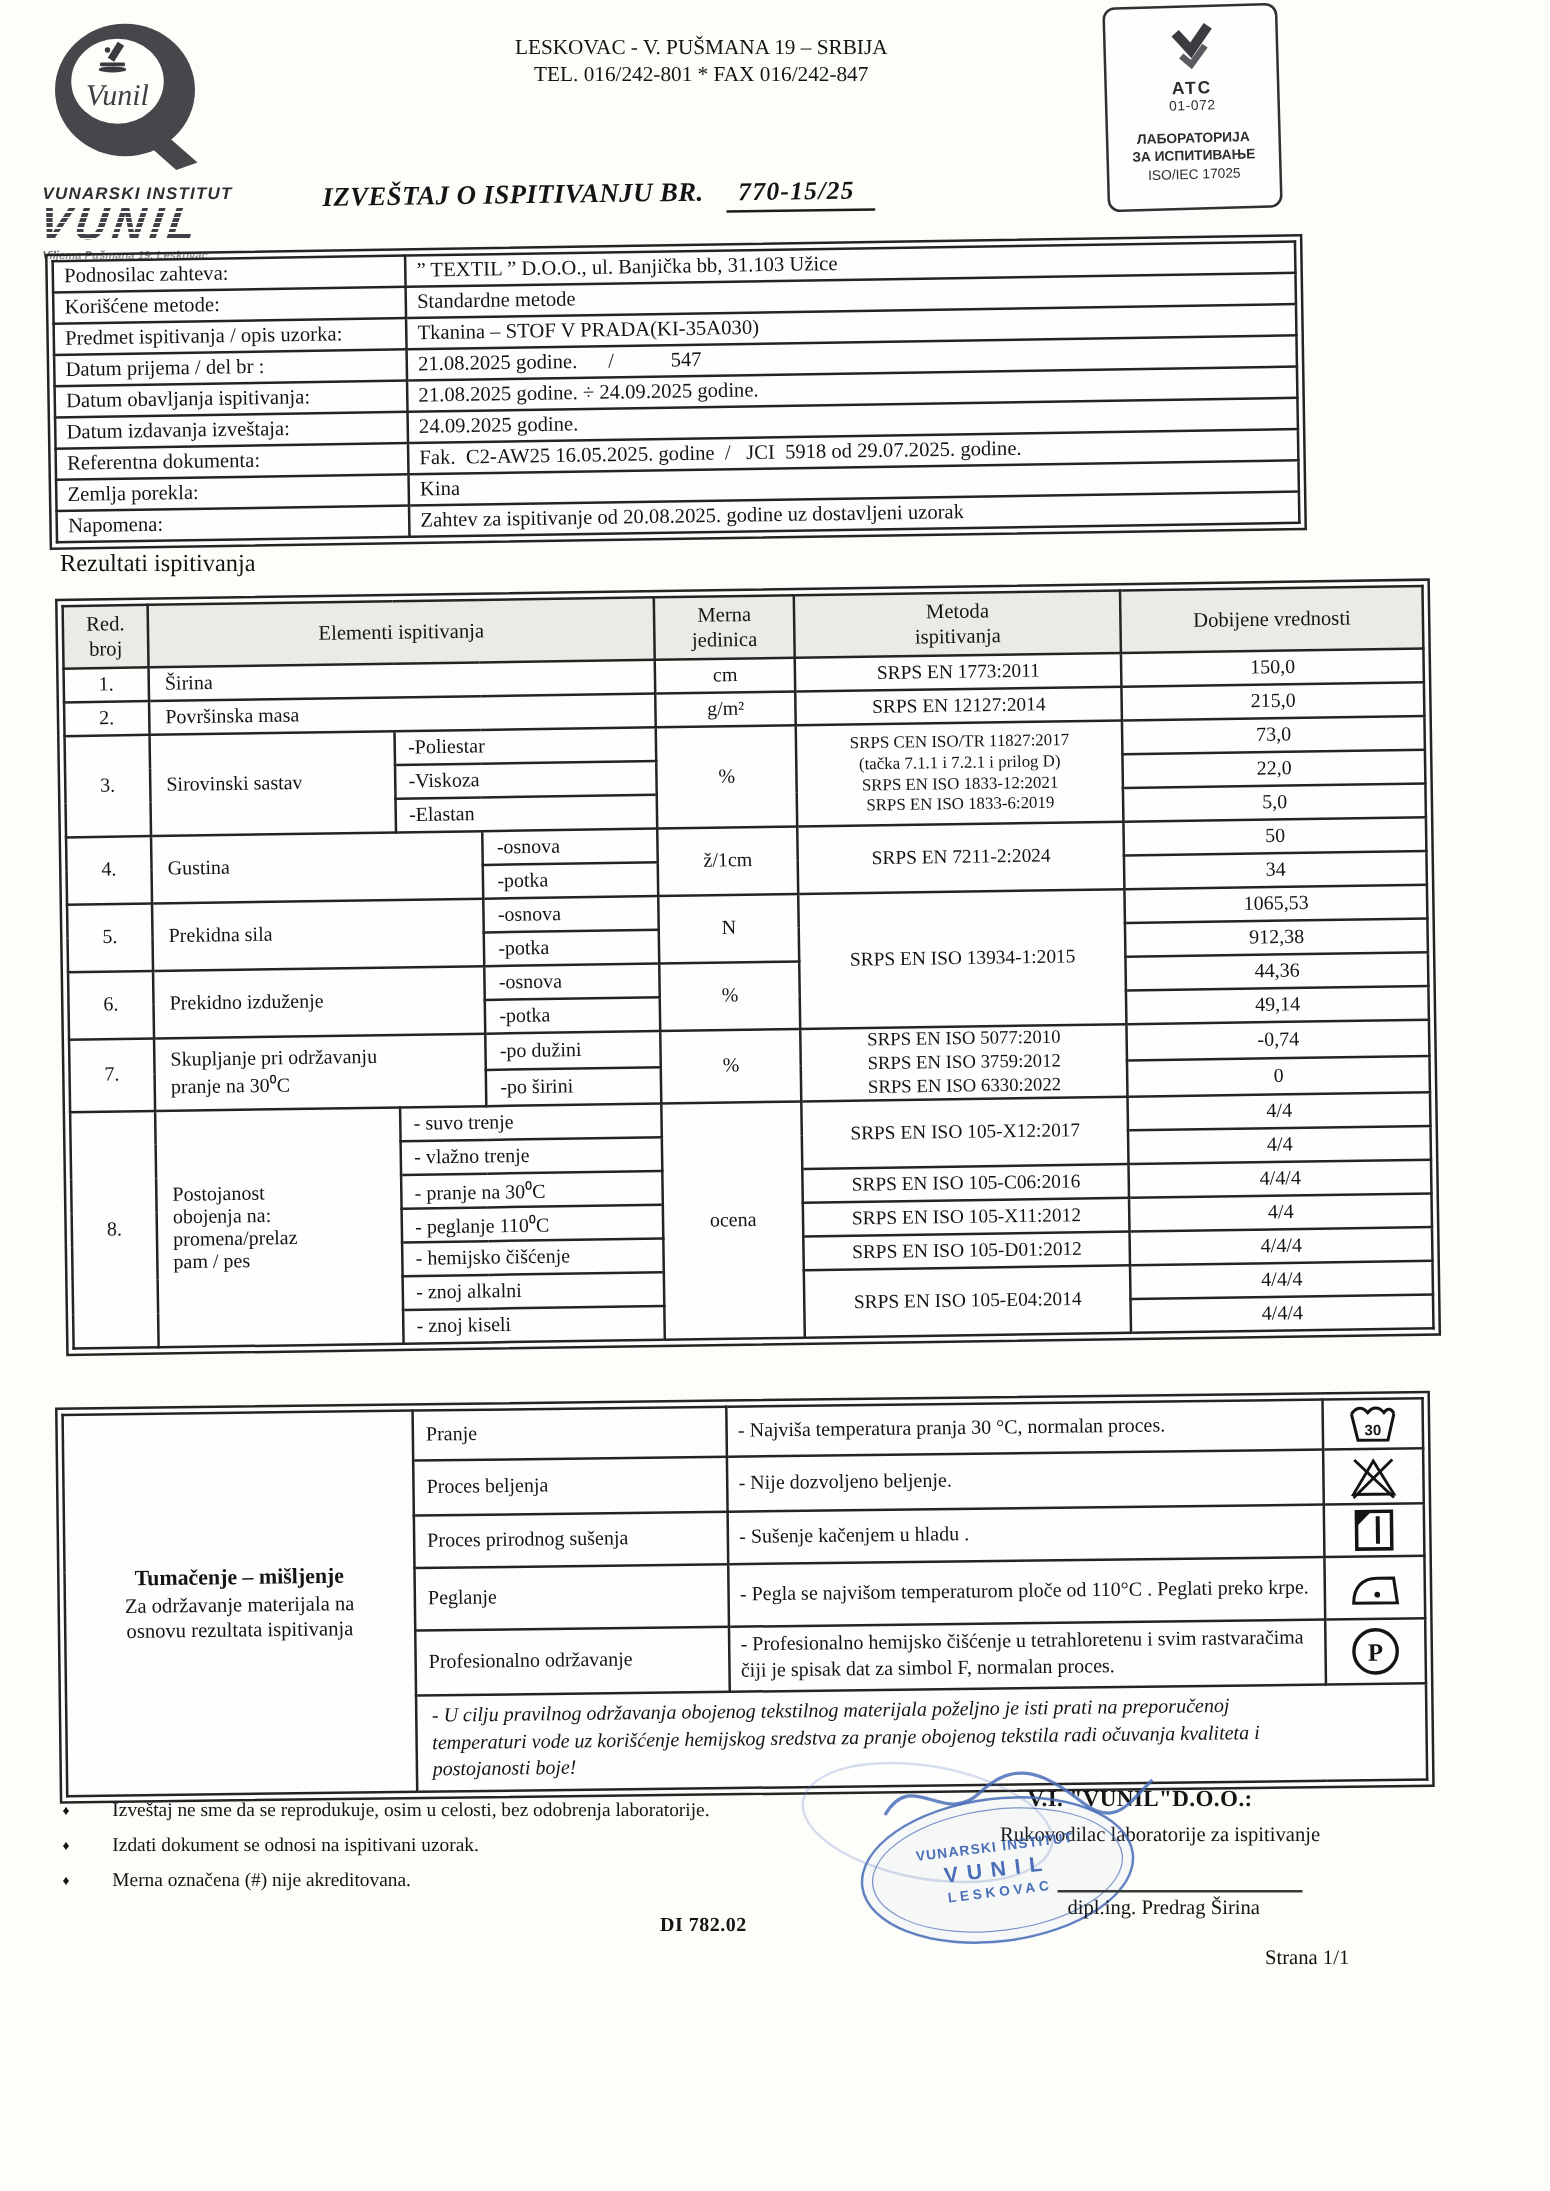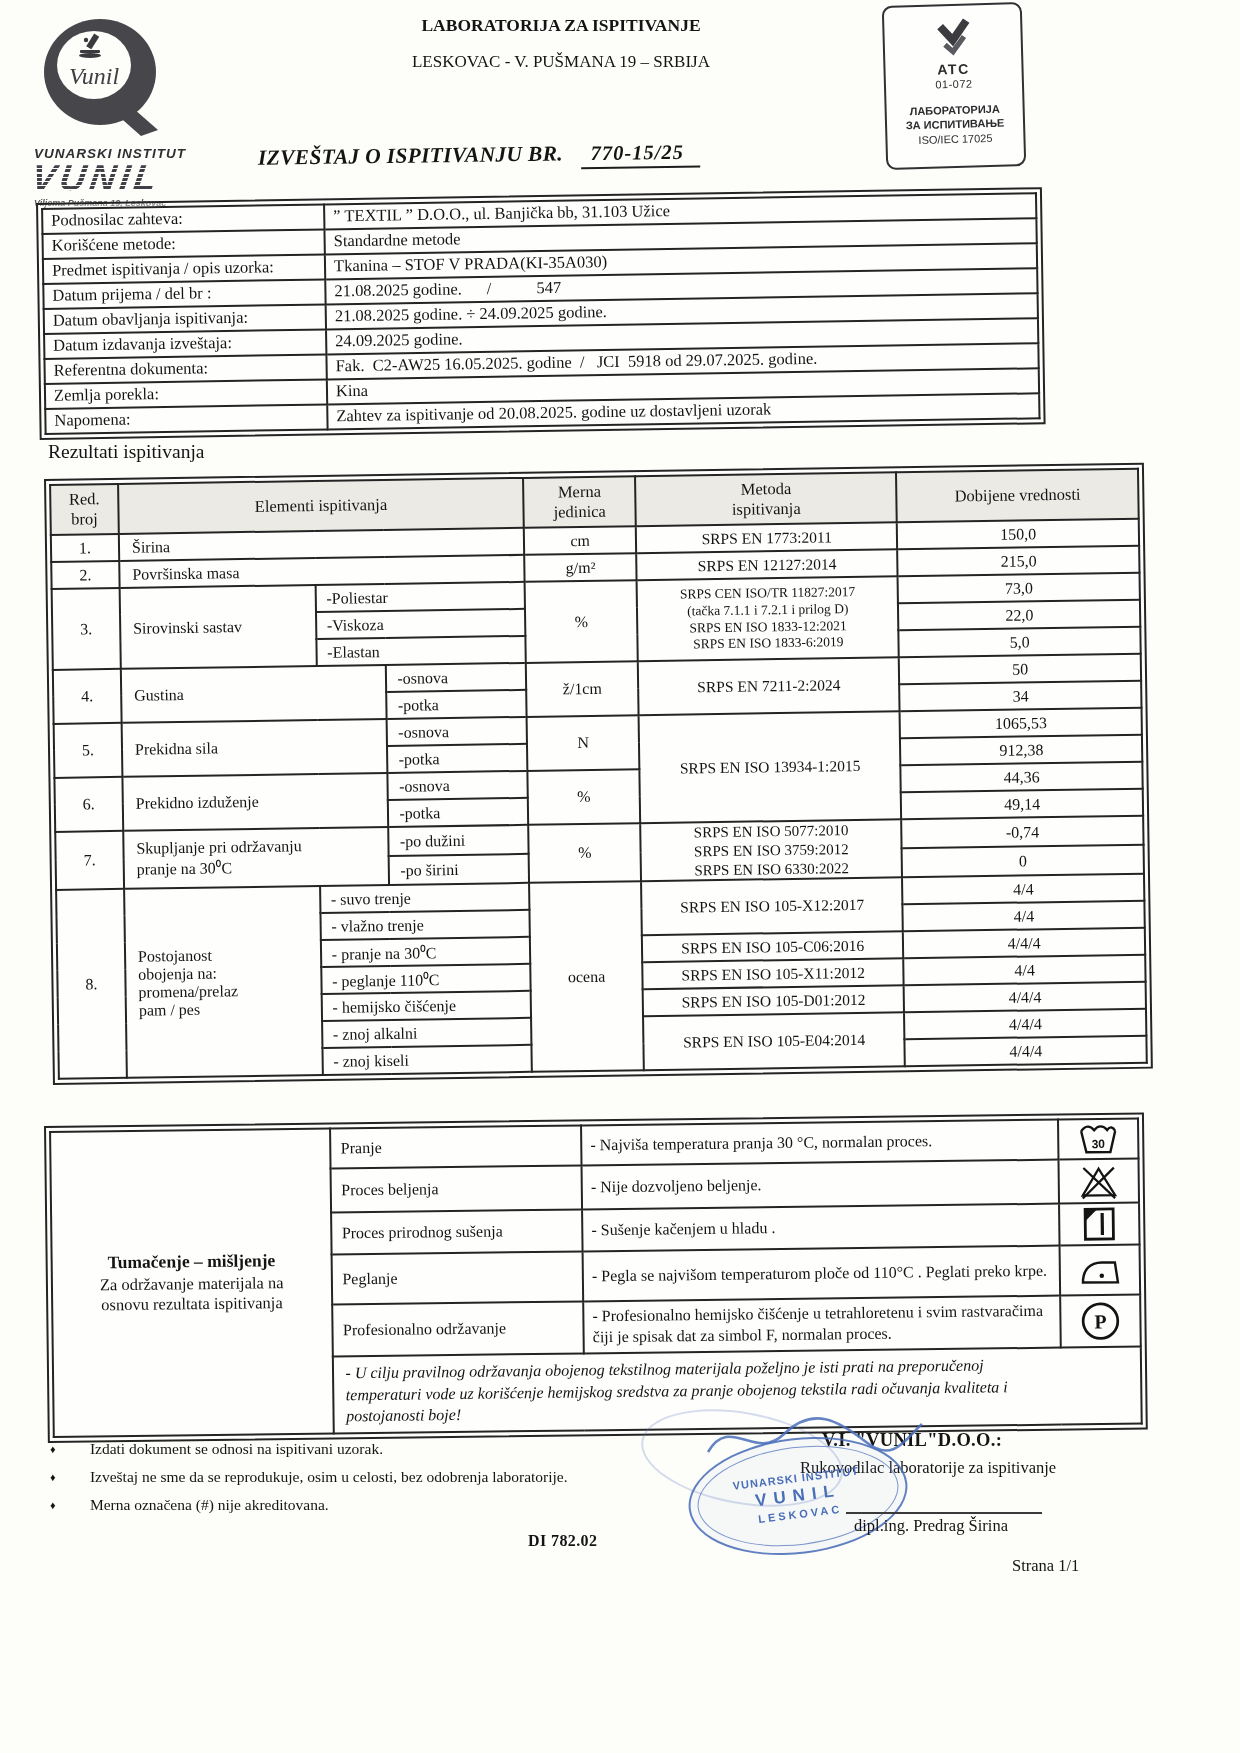--- a/index.html
+++ b/index.html
@@ -109,22 +109,22 @@
       <text x="64" y="68" font-size="24" font-style="italic" text-anchor="middle" fill="#3e3e43" font-family="Liberation Serif, serif">Vunil</text>
     </svg>
     <div class="logo-institute">VUNARSKI INSTITUT</div>
     <div class="logo-brand-wrap">
       <div class="logo-brand">VUNIL</div>
     </div>
     <div class="logo-address">Viljema Pušmana 19, Leskovac</div>
   </div>
 
   <div class="org-block">
-    <div class="org-lab">LABORATORIJA ZA ISPITIVANJE</div>
     <div class="org-addr">LESKOVAC - V. PUŠMANA 19 – SRBIJA</div>
+    <div class="org-phone">TEL. 016/242-801 * FAX  016/242-847</div>
   </div>
 
   <div class="title-line">
     <span>IZVEŠTAJ O ISPITIVANJU BR.</span>
     <span class="report-number">770-15/25</span>
   </div>
 
   <div class="atc-badge">
     <svg width="42" height="42" viewBox="0 0 48 48">
       <path d="M10 14 L24 30 L40 8" fill="none" stroke="#3b3b40" stroke-width="9"></path>
@@ -425,25 +425,25 @@
   </div>
   <svg class="squiggle" width="230" height="60" viewBox="0 0 230 60">
     <path d="M8 44 C30 6 55 54 84 26 S138 12 166 34 S206 30 222 16" fill="none" stroke="rgba(74,111,184,.85)" stroke-width="2.6"></path>
   </svg>
   <div class="sig-line"></div>
   <div class="sig-name">dipl.ing. Predrag Širina</div>
 
   <div class="notes">
     <div class="note-row">
       <span class="note-bullet">♦</span>
-      <span>Izdati dokument se odnosi na ispitivani uzorak.</span>
+      <span>Izveštaj ne sme da se reprodukuje, osim u celosti, bez odobrenja laboratorije.</span>
     </div>
     <div class="note-row">
       <span class="note-bullet">♦</span>
-      <span>Izveštaj ne sme da se reprodukuje, osim u celosti, bez odobrenja laboratorije.</span>
+      <span>Izdati dokument se odnosi na ispitivani uzorak.</span>
     </div>
     <div class="note-row">
       <span class="note-bullet">♦</span>
       <span>Merna označena (#) nije akreditovana.</span>
     </div>
   </div>
   <div class="doc-code">DI 782.02</div>
   <div class="page-num">Strana 1/1</div>
 
 </div>

